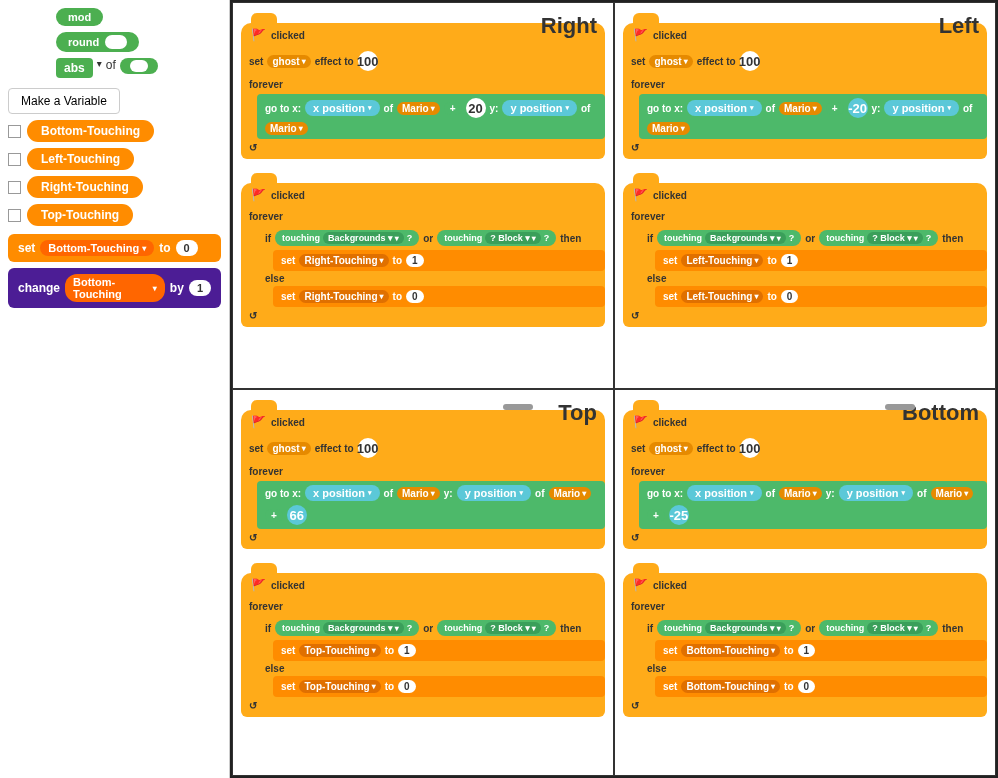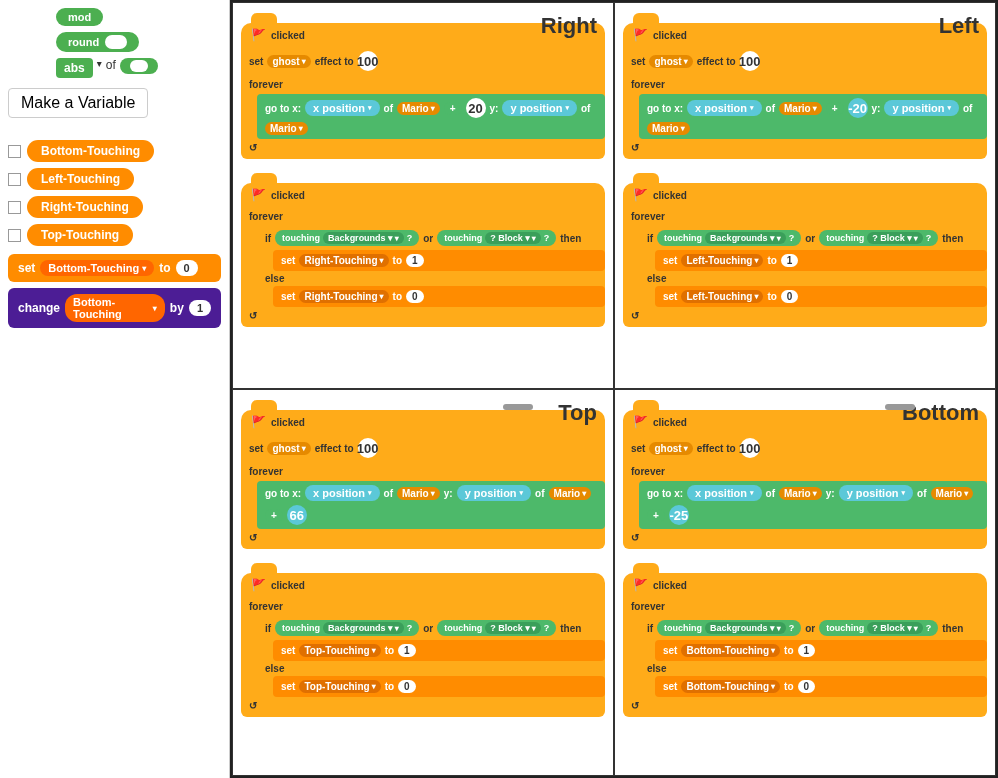--- a/index.html
+++ b/index.html
@@ -93,23 +93,23 @@
     }
 
     .variables-section { margin-top: 8px; }
     .variables-title { font-size: 13px; font-weight: bold; color: #333; margin-bottom: 8px; }
 
     .make-variable-btn {
       background: white;
       border: 1px solid #ccc;
       border-radius: 4px;
       padding: 5px 12px;
-      font-size: 16px;
+      font-size: 12px;
       cursor: pointer;
-      margin-bottom: 22px;
+      margin-bottom: 6px;
     }
 
     .var-item {
       display: flex;
       align-items: center;
       gap: 6px;
       margin-bottom: 6px;
     }
     .var-checkbox {
       width: 13px;

